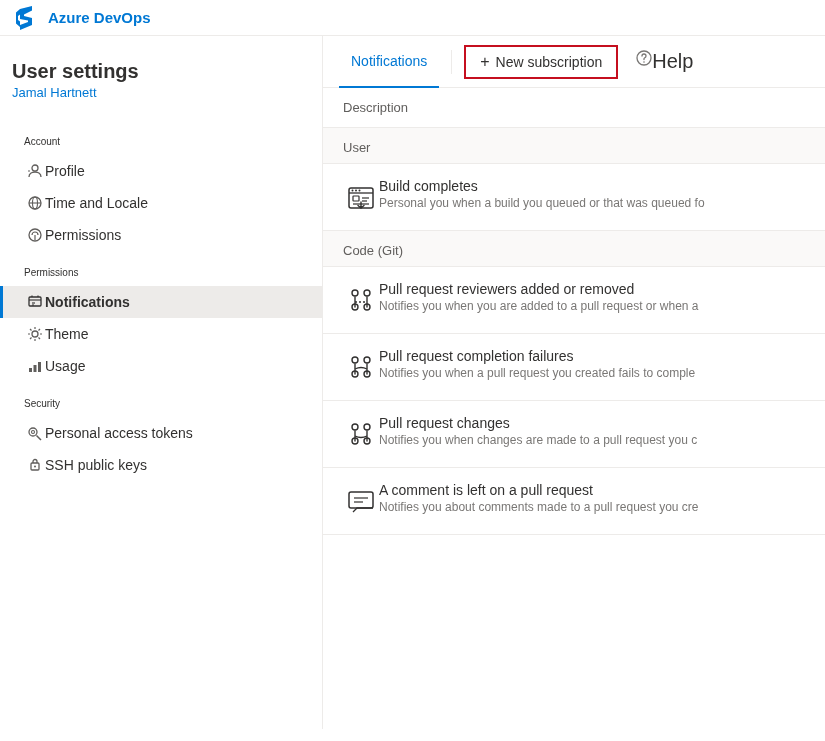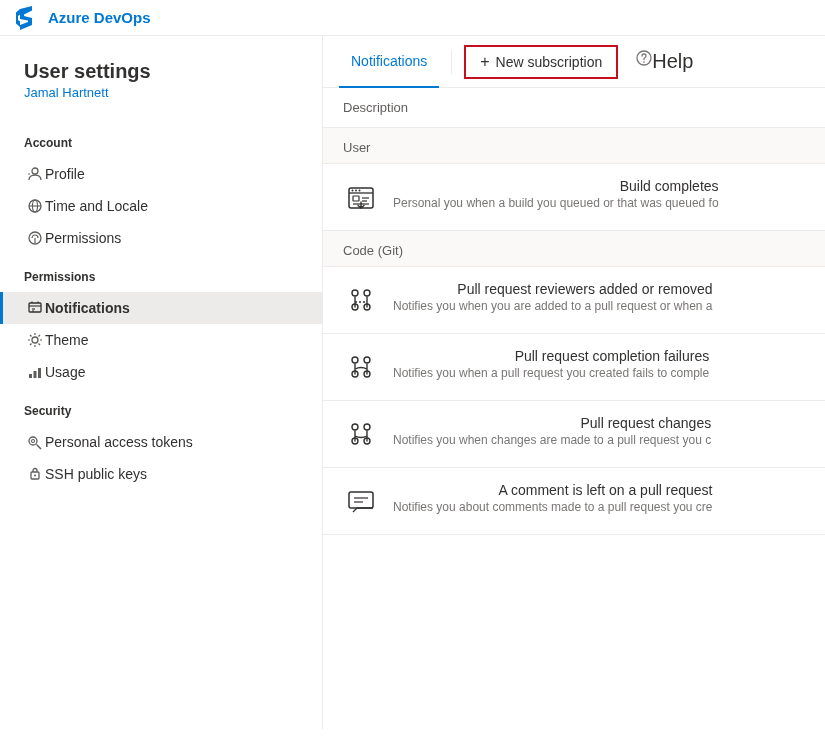--- a/index.html
+++ b/index.html
@@ -33,35 +33,35 @@
     
     .sidebar {
       width: 323px;
       min-width: 323px;
       background: #fff;
       border-right: 1px solid #edebe9;
       overflow-y: auto;
       padding: 24px 0 0 0;
     }
     .sidebar-header {
-      padding: 0 24px 20px 24px;
+      padding: 0 24px 20px 12px;
     }
     .sidebar-header-title {
       font-size: 20px;
       font-weight: 600;
       color: #323130;
     }
     .sidebar-header-subtitle {
       font-size: 13px;
       color: #0078d4;
       margin-top: 2px;
     }
     .sidebar-section-label {
-      font-size: 12px;
-      font-weight: 700;
+      font-size: 10px;
+      font-weight: 400;
       color: #323130;
       padding: 16px 24px 8px 24px;
       text-transform: none;
     }
     .sidebar-item {
       display: flex;
       align-items: center;
       padding: 8px 24px;
       cursor: pointer;
       color: #323130;
@@ -158,24 +158,22 @@
     .notif-section-header {
       padding: 12px 20px 8px 20px;
       font-size: 13px;
       color: #605e5c;
       background: #faf9f8;
       border-bottom: 1px solid #edebe9;
     }
     .notif-item {
       display: flex;
       align-items: flex-start;
-      gap: 14px;
       padding: 14px 20px;
       border-bottom: 1px solid #edebe9;
-      text-align: right;
     }
     .notif-item-icon {
       width: 36px;
       height: 36px;
       min-width: 36px;
       display: flex;
       align-items: center;
       justify-content: center;
       margin-top: 2px;
     }

